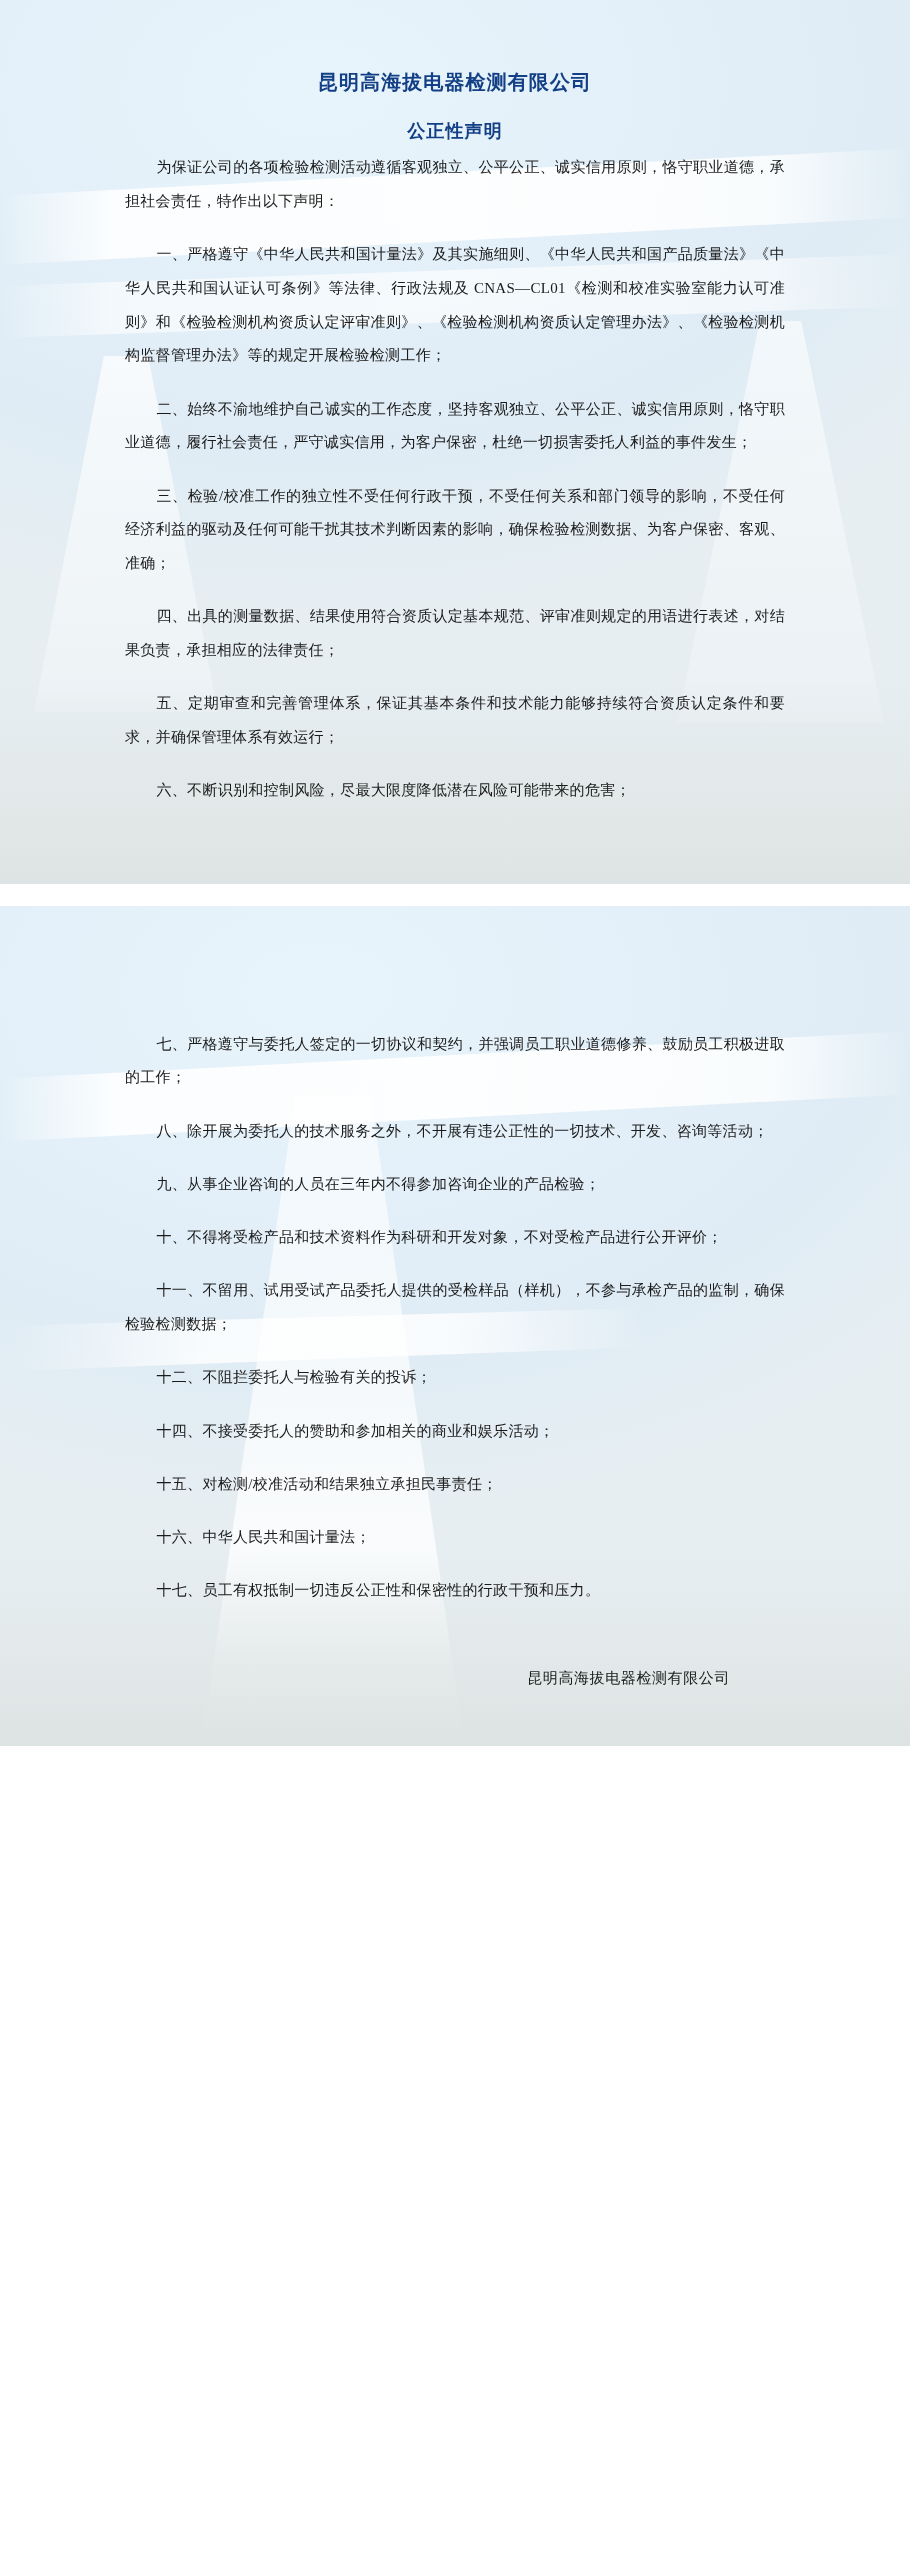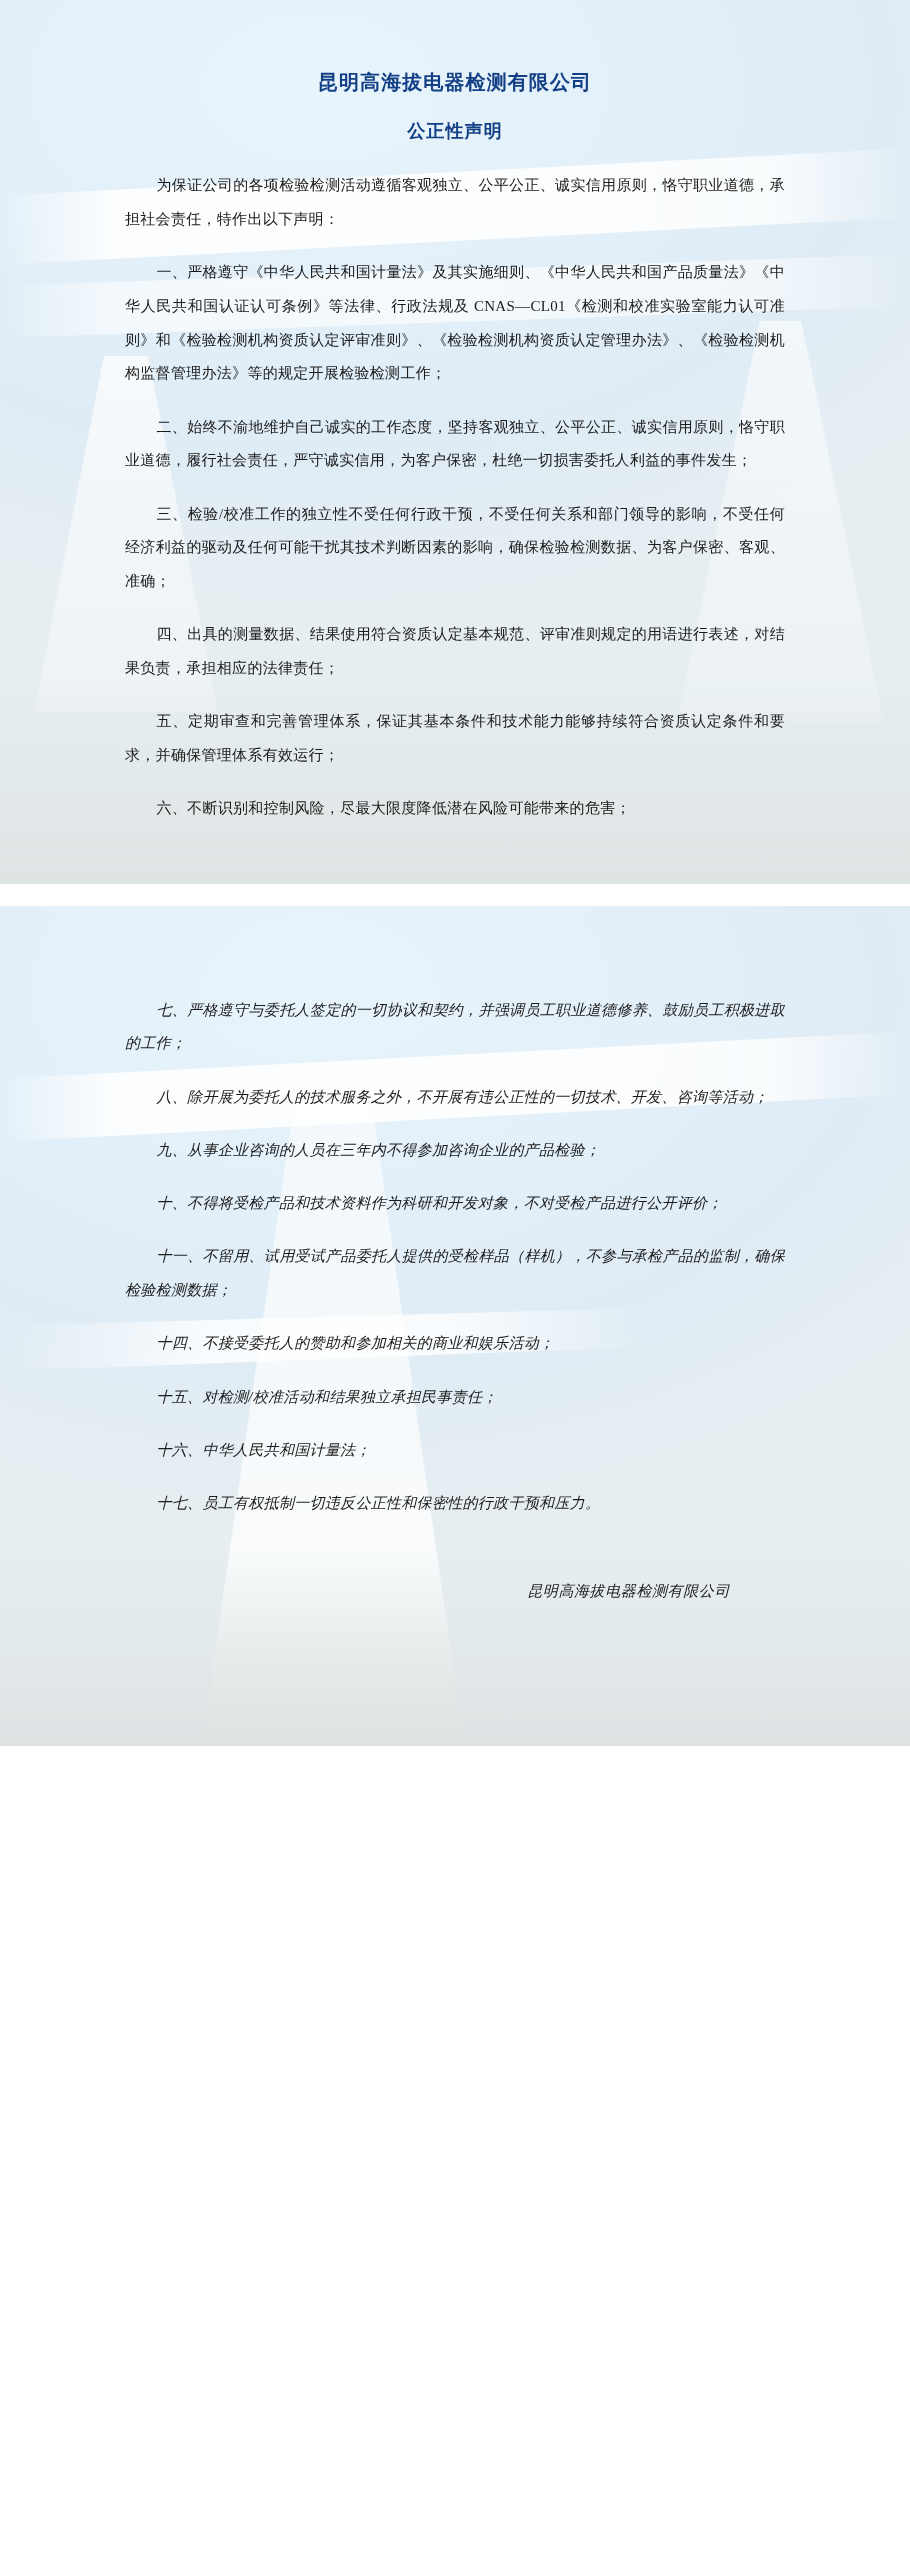--- a/index.html
+++ b/index.html
@@ -67,34 +67,34 @@
     font-size: 15px;
     line-height: 2.25;
     color: #1b1b1b;
     margin: 0;
     text-indent: 2.1em;
     text-align: justify;
     text-justify: inter-ideograph;
     letter-spacing: 0.3px;
   }
   .block { margin-top: 19.5px; }
-  .block.first { margin-top: 26px; }
+  .block.first { margin-top: 8px; }
 
   .sign {
     margin-top: 53px;
     text-align: right;
     padding-right: 55px;
   }
   .sign div {
     font-size: 15px;
     line-height: 2.3;
     color: #1b1b1b;
     letter-spacing: 0.6px;
   }
-  .pad-top-2 { padding-top: 68px; font-style: italic; }
+  .pad-top-2 { padding-top: 102px; }
 </style>
 </head>
 <body>
 
 <div class="doc">
 
   <div class="page page1">
 
     <div class="wm-band" style="top:172px; height:69px; transform: skewY(-3deg);"></div>
     <div class="wm-band" style="top:270px; height:52px; opacity:.7; transform: skewY(-2deg);"></div>
@@ -160,20 +160,23 @@
       <div class="block">
         <p class="body">九、从事企业咨询的人员在三年内不得参加咨询企业的产品检验；</p>
       </div>
       <div class="block">
         <p class="body">十、不得将受检产品和技术资料作为科研和开发对象，不对受检产品进行公开评价；</p>
       </div>
       <div class="block">
         <p class="body">十一、不留用、试用受试产品委托人提供的受检样品（样机），不参与承检产品的监制，确保检验检测数据；</p>
       </div>
       <div class="block">
+        <p class="body">十二、不阻拦委托人与检验有关的投诉；</p>
+      </div>
+      <div class="block">
         <p class="body">十四、不接受委托人的赞助和参加相关的商业和娱乐活动；</p>
       </div>
       <div class="block">
         <p class="body">十五、对检测/校准活动和结果独立承担民事责任；</p>
       </div>
       <div class="block">
         <p class="body">十六、中华人民共和国计量法；</p>
       </div>
       <div class="block">
         <p class="body">十七、员工有权抵制一切违反公正性和保密性的行政干预和压力。</p>

